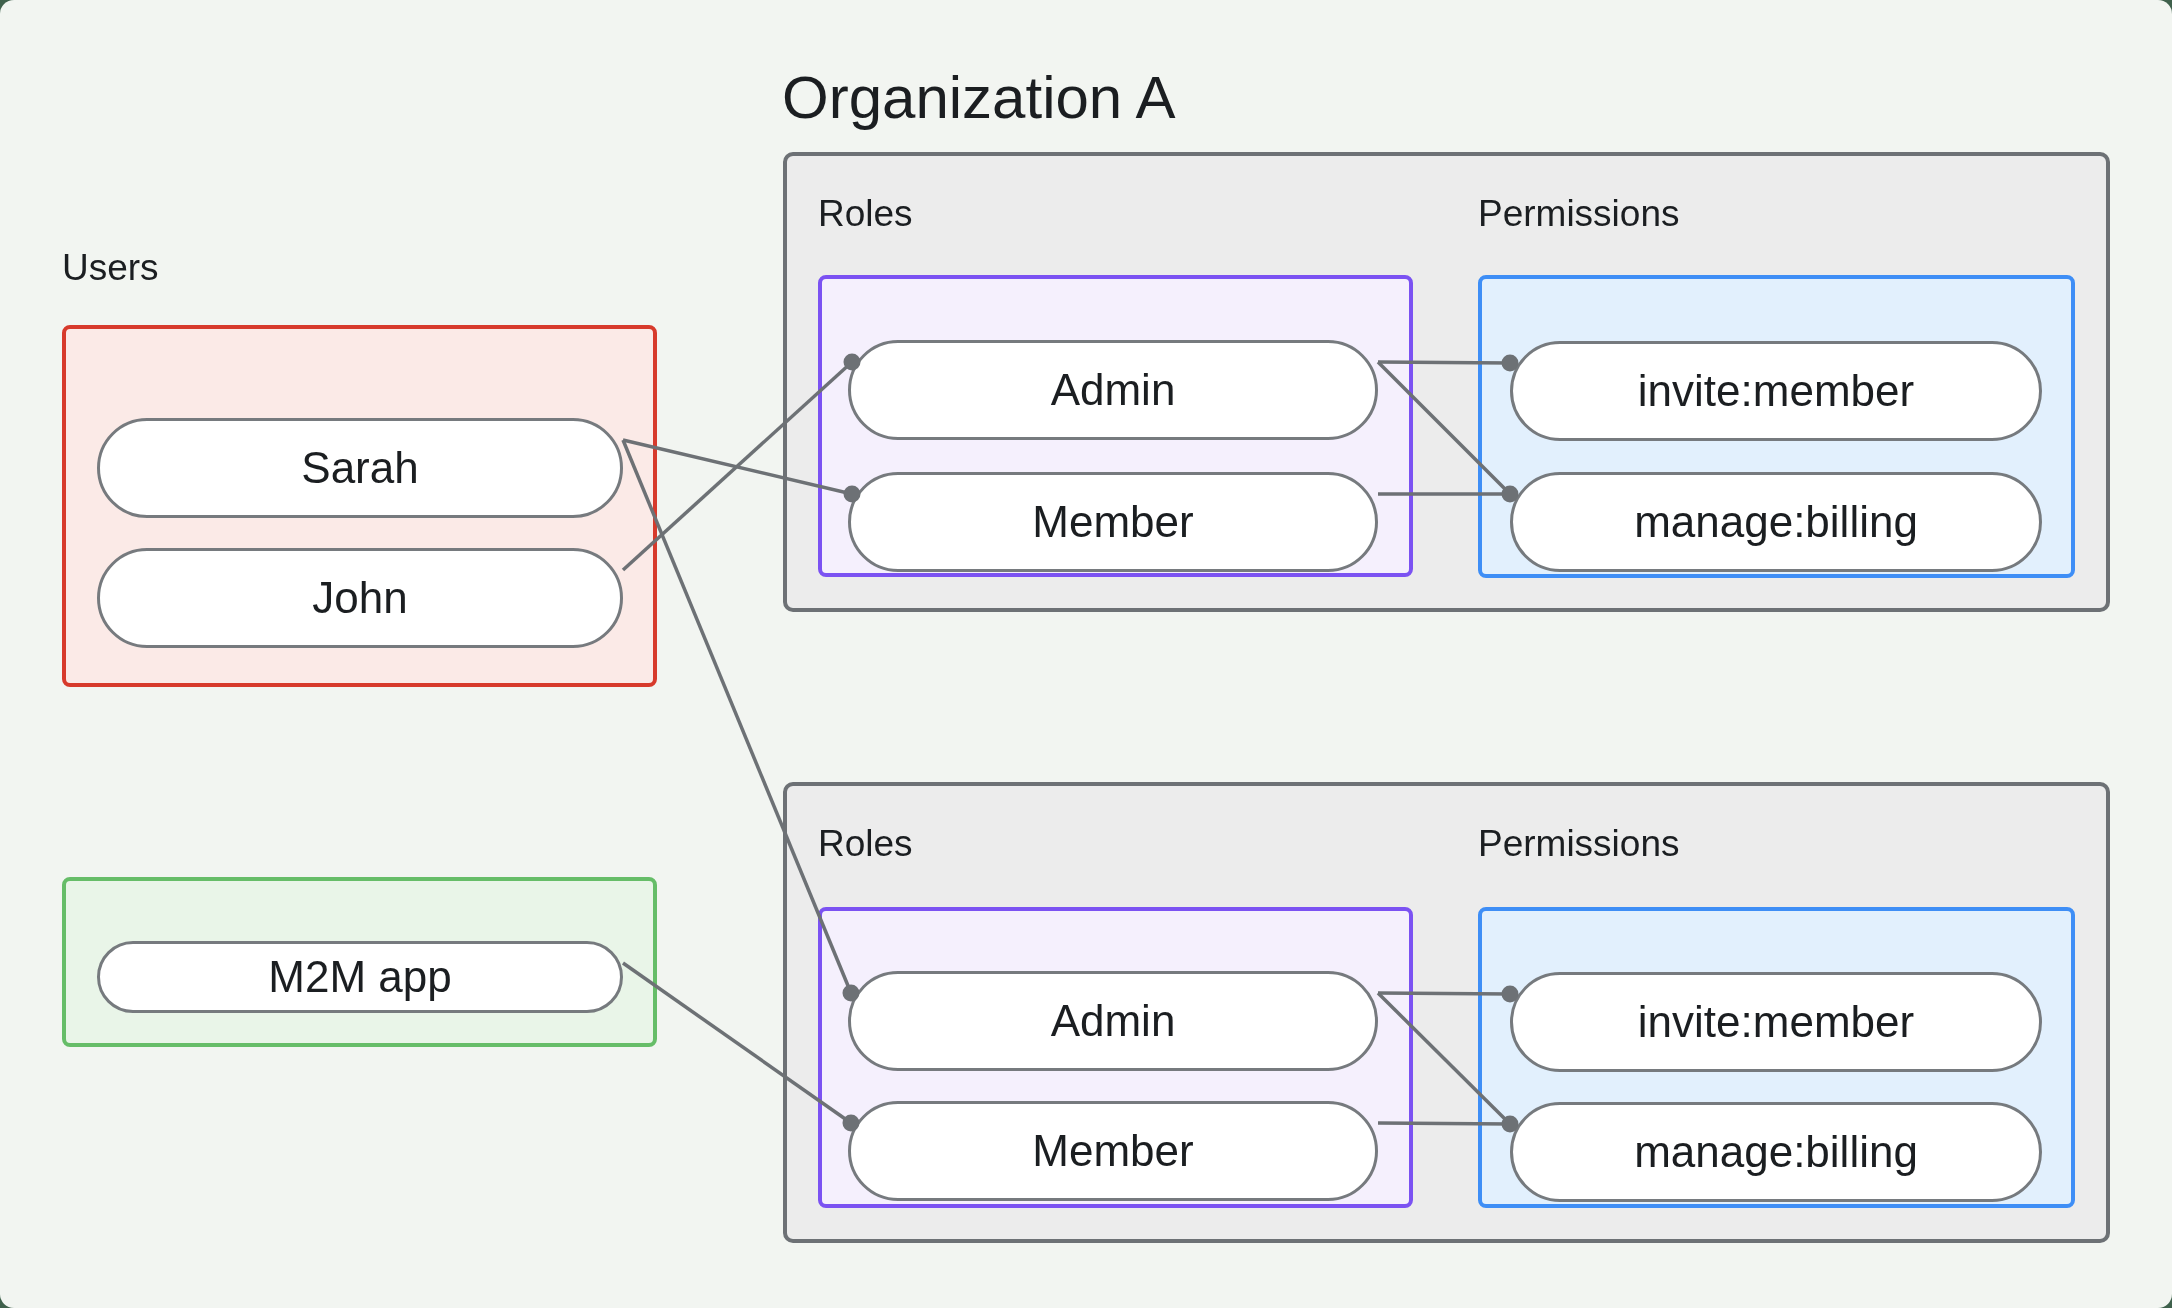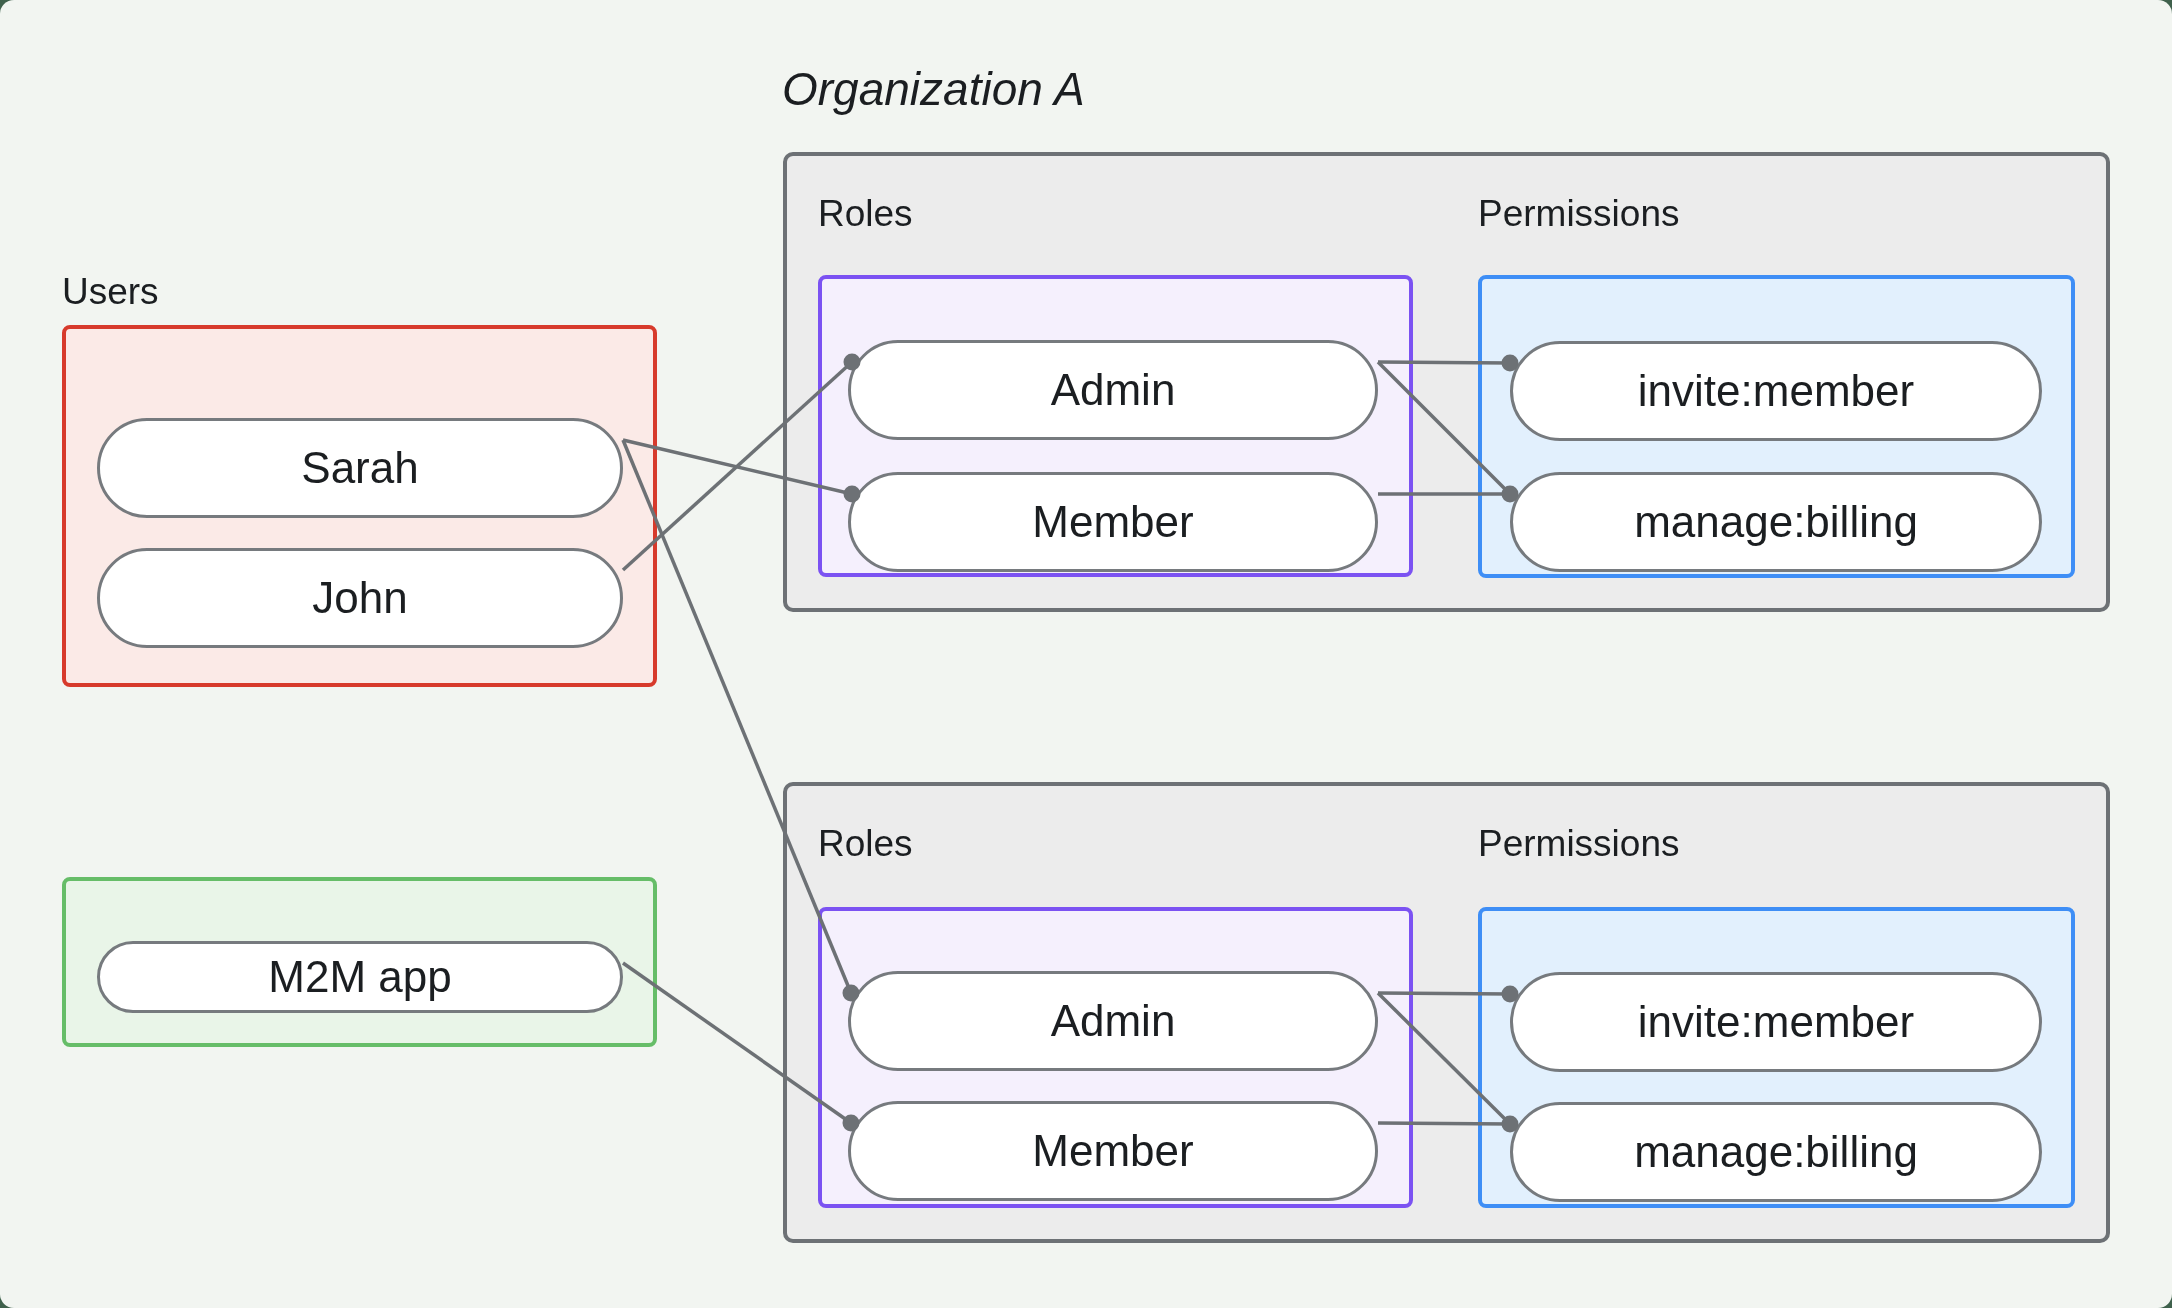--- a/index.html
+++ b/index.html
@@ -16,21 +16,21 @@
     border-radius: 14px;
     overflow: hidden;
   }
   .section-label {
     position: absolute;
     font-size: 37px; line-height: 1.2; font-weight: 500;
     color: var(--text, #1b1e21);
     white-space: nowrap;
     z-index: 2;
   }
-  .org-title { font-size: 46px; font-style: italic; }
+  .org-title { font-size: 60px; }
   .group-box {
     position: absolute;
     border-radius: 8px;
     box-sizing: border-box;
     z-index: 1;
   }
   .org-container {
     background: var(--org-bg, #ececec);
     border: 4px solid var(--org-border, #6d7175);
     border-radius: 10px;
@@ -50,21 +50,21 @@
     z-index: 4;
     white-space: nowrap;
     margin-top: 28px;
   }
   svg.layer { position: absolute; left: 0; top: 0; z-index: 3; pointer-events: none; }
   svg.layer.dots { z-index: 5; }
   svg.layer line { stroke: var(--line, #6d7175); stroke-width: 3.5; }
   svg.layer circle { fill: var(--line, #6d7175); }
 
   
-  #users-label  { left: 62px;  top: 246px; margin-top: 24px; }
+  #users-label  { left: 62px;  top: 246px; }
   #users-box    { left: 62px;  top: 325px; width: 595px; height: 362px; }
   #pill-sarah   { left: 97px;  top: 390px; width: 526px; height: 100px; }
   #pill-john    { left: 97px;  top: 520px; width: 526px; height: 100px; }
   #m2m-label    { left: 62px;  top: 798px; }
   #m2m-box      { left: 62px;  top: 877px; width: 595px; height: 170px; }
   #pill-m2m     { left: 97px;  top: 913px; width: 526px; height: 72px; }
 
   
   #orga-title       { left: 782px;  top: 62px; }
   #orga-container   { left: 783px;  top: 152px; width: 1327px; height: 460px; }

